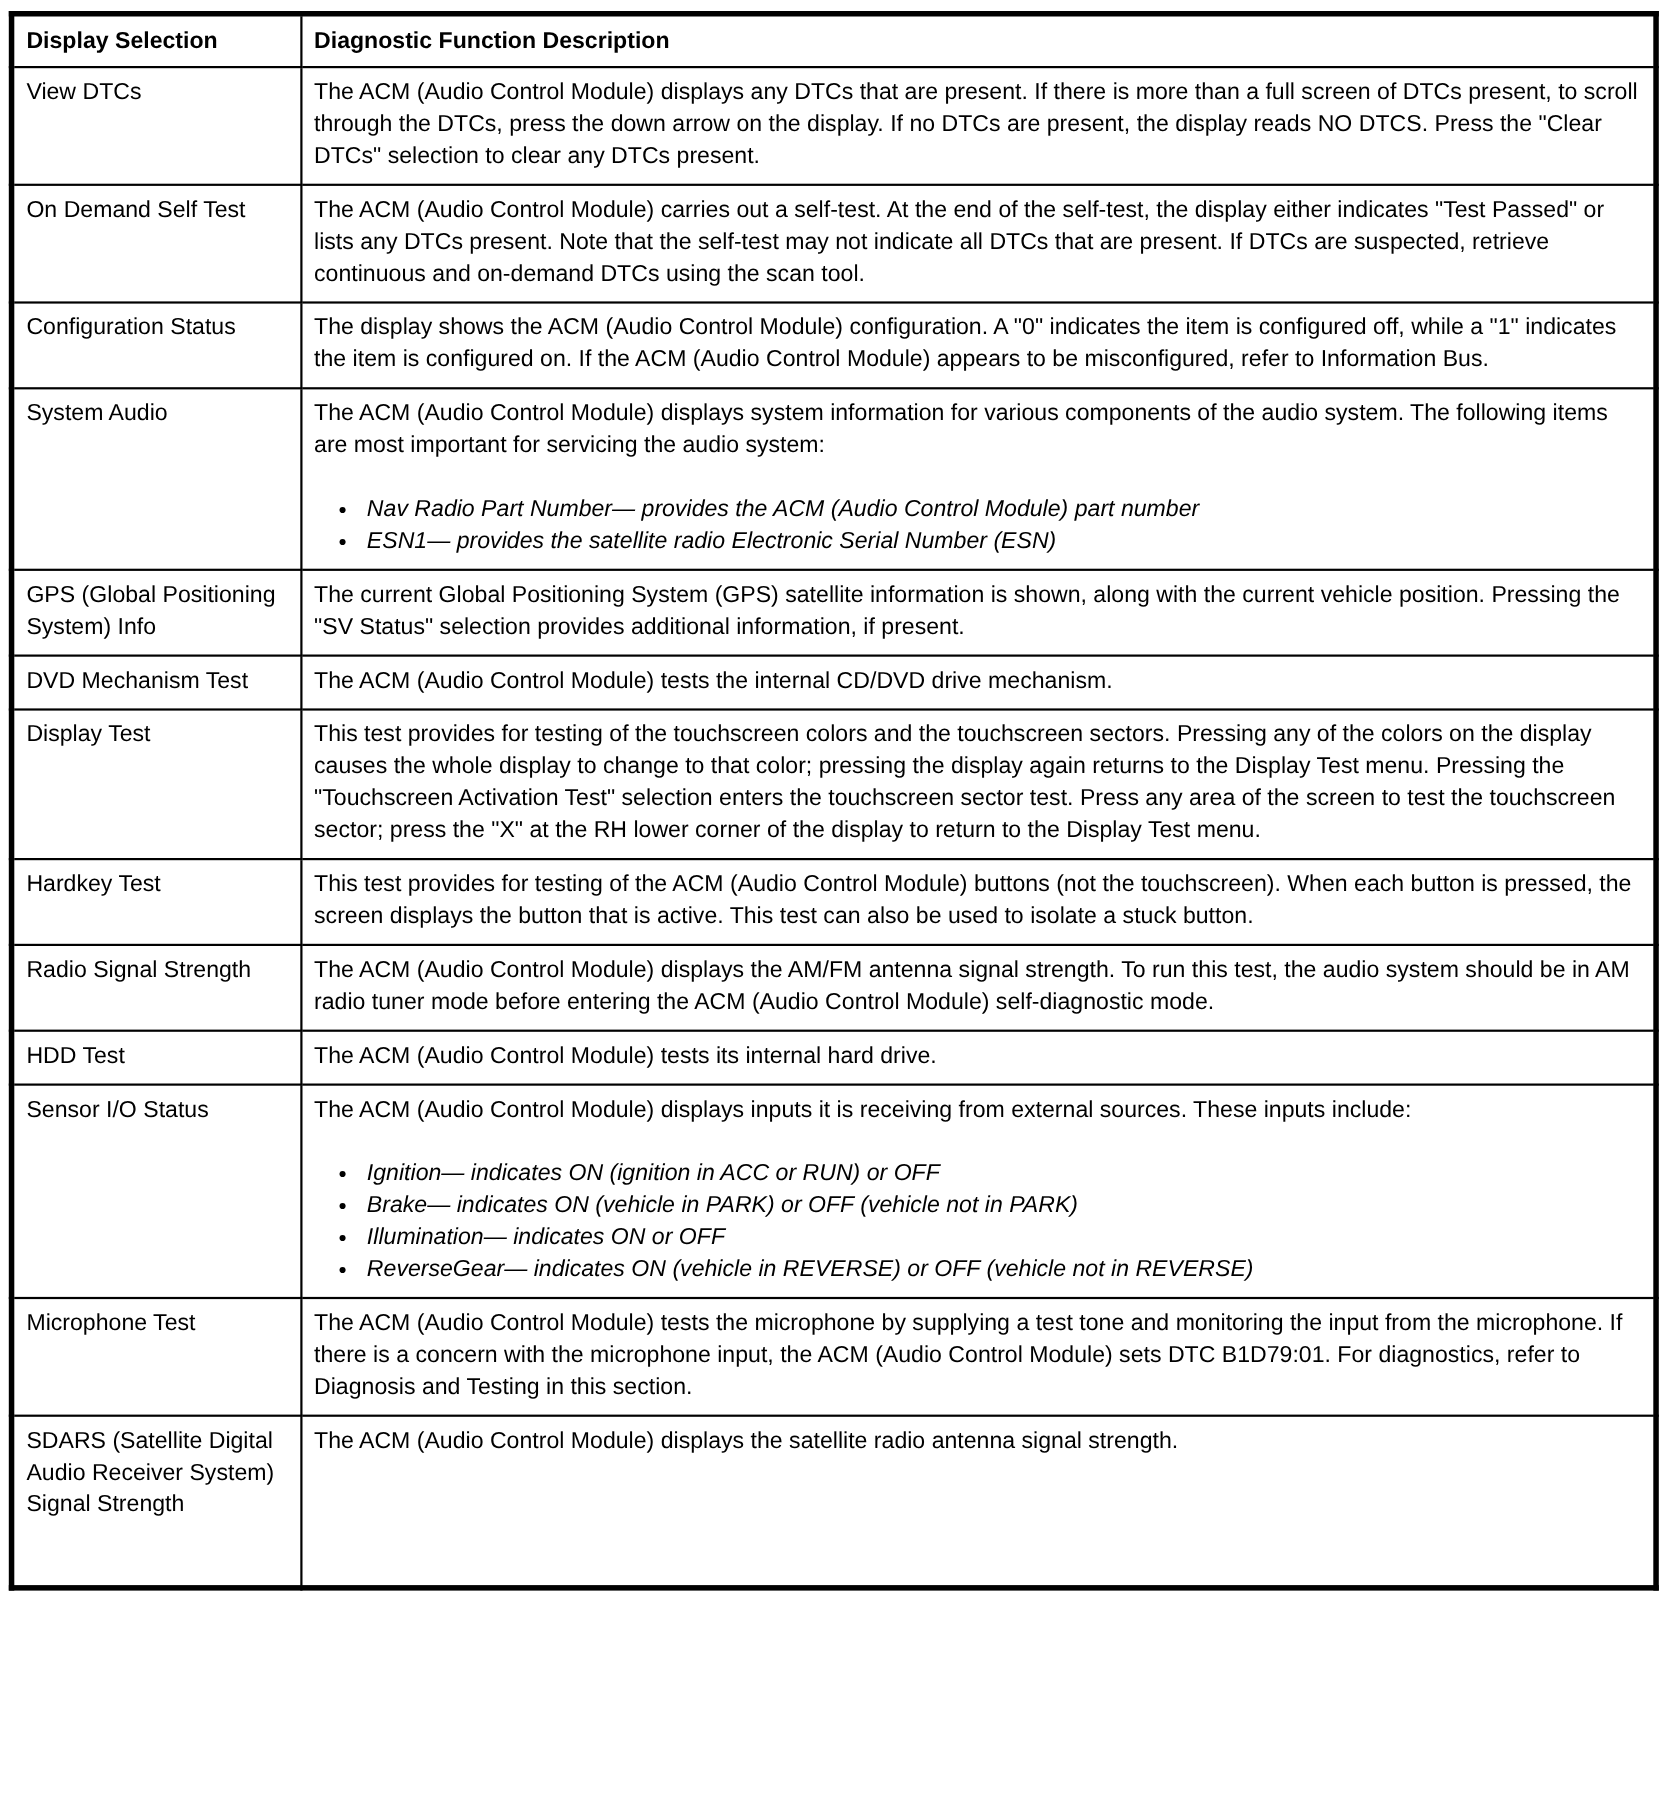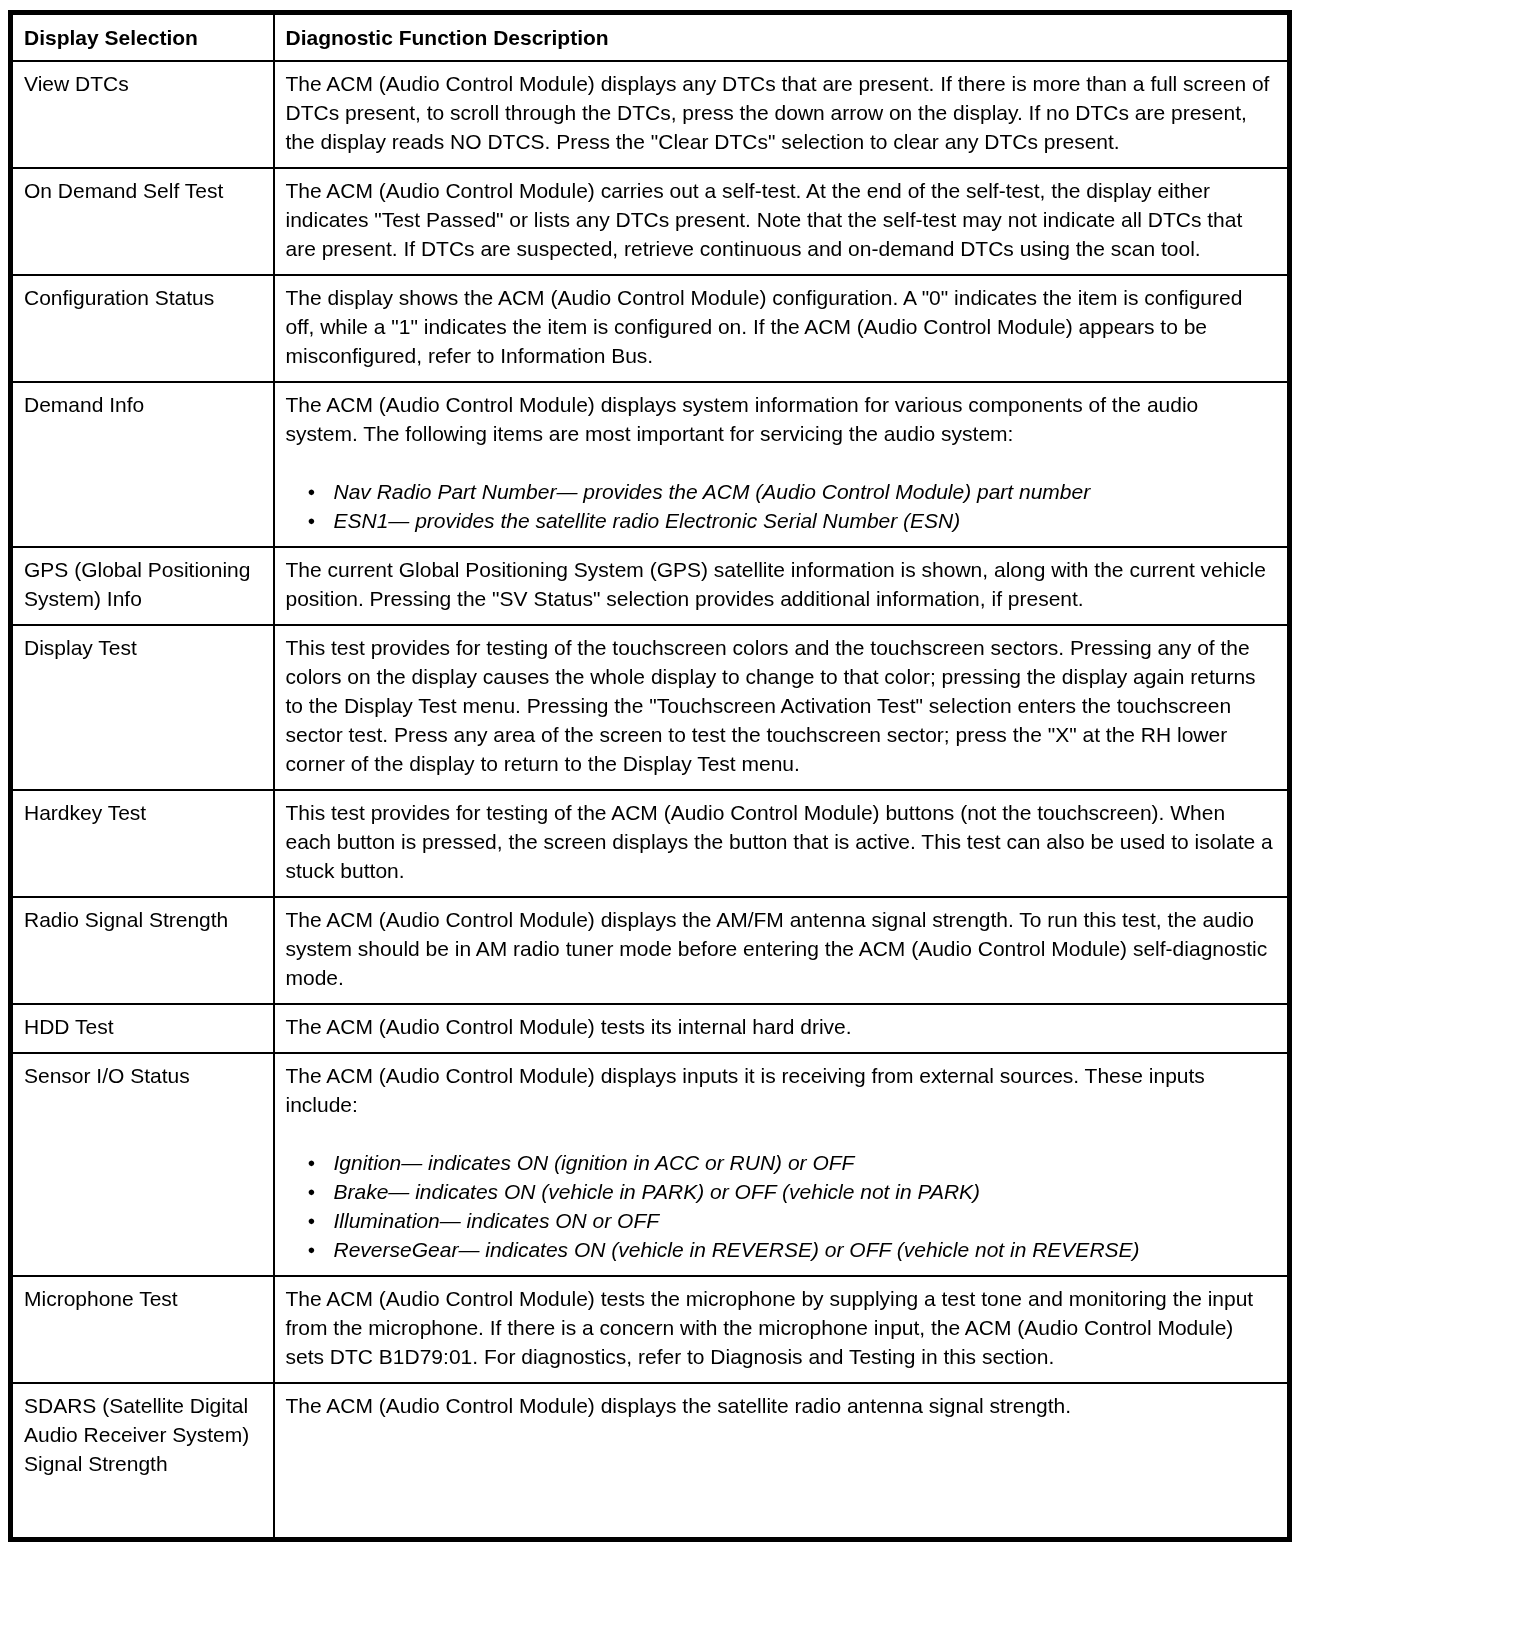--- a/index.html
+++ b/index.html
@@ -12,21 +12,21 @@
   }
   .page {
     width: 1520px;
     min-height: 1632px;
     padding: 10px 8px 8px 8px;
     background: #ffffff;
   }
   table.doc-table {
     border-collapse: collapse;
     table-layout: fixed;
-    width: 1284px;
+    width: 1500px;
     border: 5px solid #000000;
   }
   col.sel-col { width: 263px; }
   th, td {
     border: 2px solid #000000;
     vertical-align: top;
     text-align: left;
     padding: 7px 12px 11px 11px;
     font-size: 21px;
     line-height: 29px;
@@ -87,33 +87,39 @@
             <p class="cell-p">The ACM (Audio Control Module) carries out a self-test. At the end of the self-test, the display either indicates "Test Passed" or lists any DTCs present. Note that the self-test may not indicate all DTCs that are present. If DTCs are suspected, retrieve continuous and on-demand DTCs using the scan tool.</p>
           </td>
   </tr>
         <tr>
     <td>Configuration Status</td>
     <td>
             <p class="cell-p">The display shows the ACM (Audio Control Module) configuration. A "0" indicates the item is configured off, while a "1" indicates the item is configured on. If the ACM (Audio Control Module) appears to be misconfigured, refer to Information Bus.</p>
           </td>
   </tr>
         <tr>
-    <td>Demand Info</td>
+    <td>System Audio</td>
     <td>
             <p class="cell-p">The ACM (Audio Control Module) displays system information for various components of the audio system. The following items are most important for servicing the audio system:</p>
             <ul class="cell-ul">
               <li>Nav Radio Part Number— provides the ACM (Audio Control Module) part number</li>
               <li>ESN1— provides the satellite radio Electronic Serial Number (ESN)</li>
             </ul>
           </td>
   </tr>
         <tr>
     <td>GPS (Global Positioning System) Info</td>
     <td>
             <p class="cell-p">The current Global Positioning System (GPS) satellite information is shown, along with the current vehicle position. Pressing the "SV Status" selection provides additional information, if present.</p>
+          </td>
+  </tr>
+        <tr>
+    <td>DVD Mechanism Test</td>
+    <td>
+            <p class="cell-p">The ACM (Audio Control Module) tests the internal CD/DVD drive mechanism.</p>
           </td>
   </tr>
         <tr>
     <td>Display Test</td>
     <td>
             <p class="cell-p">This test provides for testing of the touchscreen colors and the touchscreen sectors. Pressing any of the colors on the display causes the whole display to change to that color; pressing the display again returns to the Display Test menu. Pressing the "Touchscreen Activation Test" selection enters the touchscreen sector test. Press any area of the screen to test the touchscreen sector; press the "X" at the RH lower corner of the display to return to the Display Test menu.</p>
           </td>
   </tr>
         <tr>
     <td>Hardkey Test</td>

